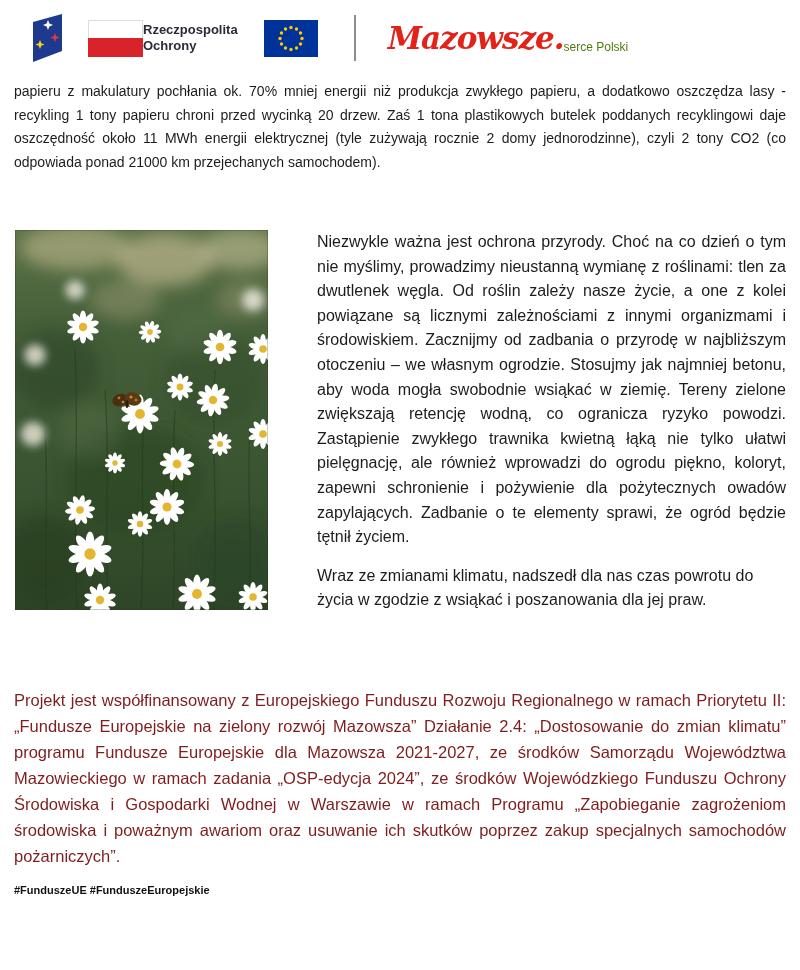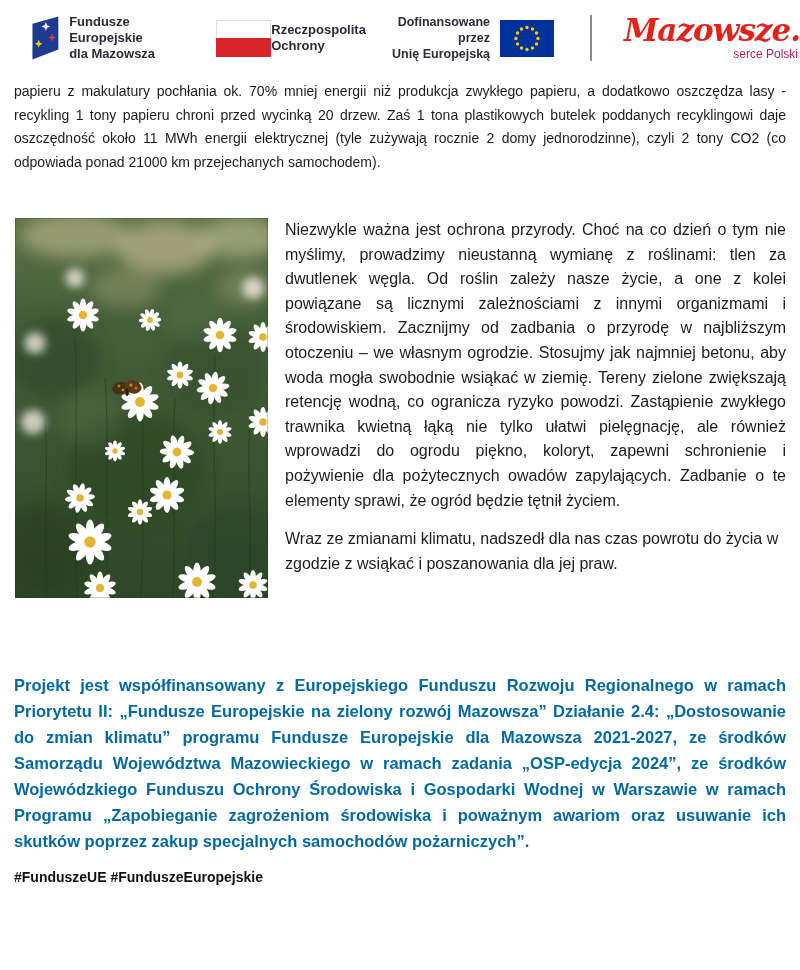--- a/index.html
+++ b/index.html
@@ -12,70 +12,62 @@
   .logo-text{font-size:13px;font-weight:bold;line-height:1.25;color:#2b2b3a;}
   .fe-logo .logo-text{margin-left:9px;}
   .pl-flag{width:55px;height:37px;margin-left:24px;flex:none;box-shadow:0 0 0 1px #e2e2e2 inset;}
   .pl-flag .w{height:50%;background:#ffffff;border:1px solid #ddd;border-bottom:none;box-sizing:border-box;}
   .pl-flag .r{height:50%;background:#d8232a;}
   .pl-text{}
   .eu-block{display:flex;align-items:center;margin-left:16px;}
   .eu-text{font-size:12.5px;font-weight:bold;line-height:1.3;color:#2b2b3a;text-align:right;}
   .eu-flag{margin-left:10px;flex:none;}
   .hdr-divider{width:2px;height:46px;background:#8c8c8c;margin-left:36px;flex:none;}
-  .maz-block{margin-left:32px;display:flex;flex-direction:column;align-items:flex-end;}
+  .maz-block{margin-left:32px;display:flex;flex-direction:row;align-items:flex-end;}
   .maz-word{font-family:"DejaVu Serif",serif;font-style:italic;font-weight:bold;
             font-size:31px;line-height:1;color:#e2231a;letter-spacing:-1px;}
-  .maz-tag{font-size:12px;color:#be185d;margin-top:1px;margin-right:2px;}
+  .maz-tag{font-size:12px;color:#4d7c0f;margin-top:1px;margin-right:2px;}
 
   
   .intro{margin:16px 14px 0 14px;font-size:14px;line-height:23.5px;text-align:justify;}
-  .nature{display:flex;margin:44px 14px 0 15px;}
+  .nature{display:flex;margin:56px 14px 0 15px;gap:32px;}
   .photo{width:253px;height:380px;flex:none;}
   .nature-text{flex:1;margin-left:17px;font-size:16px;line-height:24.6px;text-align:justify;}
   .nature-text p{margin:0;}
   .nature-text p + p{margin-top:14px;text-align:left;}
-  .funding{margin:74px 14px 0 14px;font-size:16.5px;font-weight:bold;line-height:26px;
-           text-align:justify;color:#0369a1;}
-  .hashtags{margin:15px 14px 0 14px;font-size:14px;font-weight:bold;color:#111;}
+  .funding{margin:74px 14px 0 14px;font-size:16.5px;font-weight:normal;line-height:26px;
+           text-align:justify;color:#7f1d1d;}
+  .hashtags{margin:15px 14px 0 14px;font-size:11px;font-weight:bold;color:#111;}
 </style>
 </head>
 <body>
 
 <div class="page">
 
   <div class="header">
 
     <div class="logo-block fe-logo">
       <svg width="36" height="50" viewBox="0 0 36 50">
         <polygon points="5,9 34,1 34,38 5,49" fill="#1e3a8f"></polygon>
         <path d="M20 7 l1.4 3.6 3.6 1.4 -3.6 1.4 -1.4 3.6 -1.4 -3.6 -3.6 -1.4 3.6 -1.4 Z" fill="#ffffff"></path>
         <path d="M27 20 l1.3 3.2 3.2 1.3 -3.2 1.3 -1.3 3.2 -1.3 -3.2 -3.2 -1.3 3.2 -1.3 Z" fill="#e03a3e"></path>
         <path d="M12 27 l1.3 3.2 3.2 1.3 -3.2 1.3 -1.3 3.2 -1.3 -3.2 -3.2 -1.3 3.2 -1.3 Z" fill="#f7d117"></path>
       </svg>
-      <div class="logo-text">
-        <div>Fundusze Europejskie</div>
-        <div>dla Mazowsza</div>
-      </div>
     </div>
 
     <div class="pl-flag">
       <div class="w"></div>
         <div class="r"></div>
     </div>
     <div class="logo-text pl-text">
       <div>Rzeczpospolita</div>
       <div>Ochrony</div>
     </div>
 
     <div class="eu-block">
-      <div class="eu-text">
-        <div>Dofinansowane przez</div>
-        <div>Unię Europejską</div>
-      </div>
       <svg class="eu-flag" width="54" height="37" viewBox="0 0 54 37">
         <rect width="54" height="37" fill="#003399"></rect>
         <g fill="#ffcc00">
           <circle cx="27" cy="7.5" r="1.7"></circle>
             <circle cx="32.5" cy="9" r="1.7"></circle>
           <circle cx="36.5" cy="13" r="1.7"></circle>
             <circle cx="38" cy="18.5" r="1.7"></circle>
           <circle cx="36.5" cy="24" r="1.7"></circle>
             <circle cx="32.5" cy="28" r="1.7"></circle>
           <circle cx="27" cy="29.5" r="1.7"></circle>

